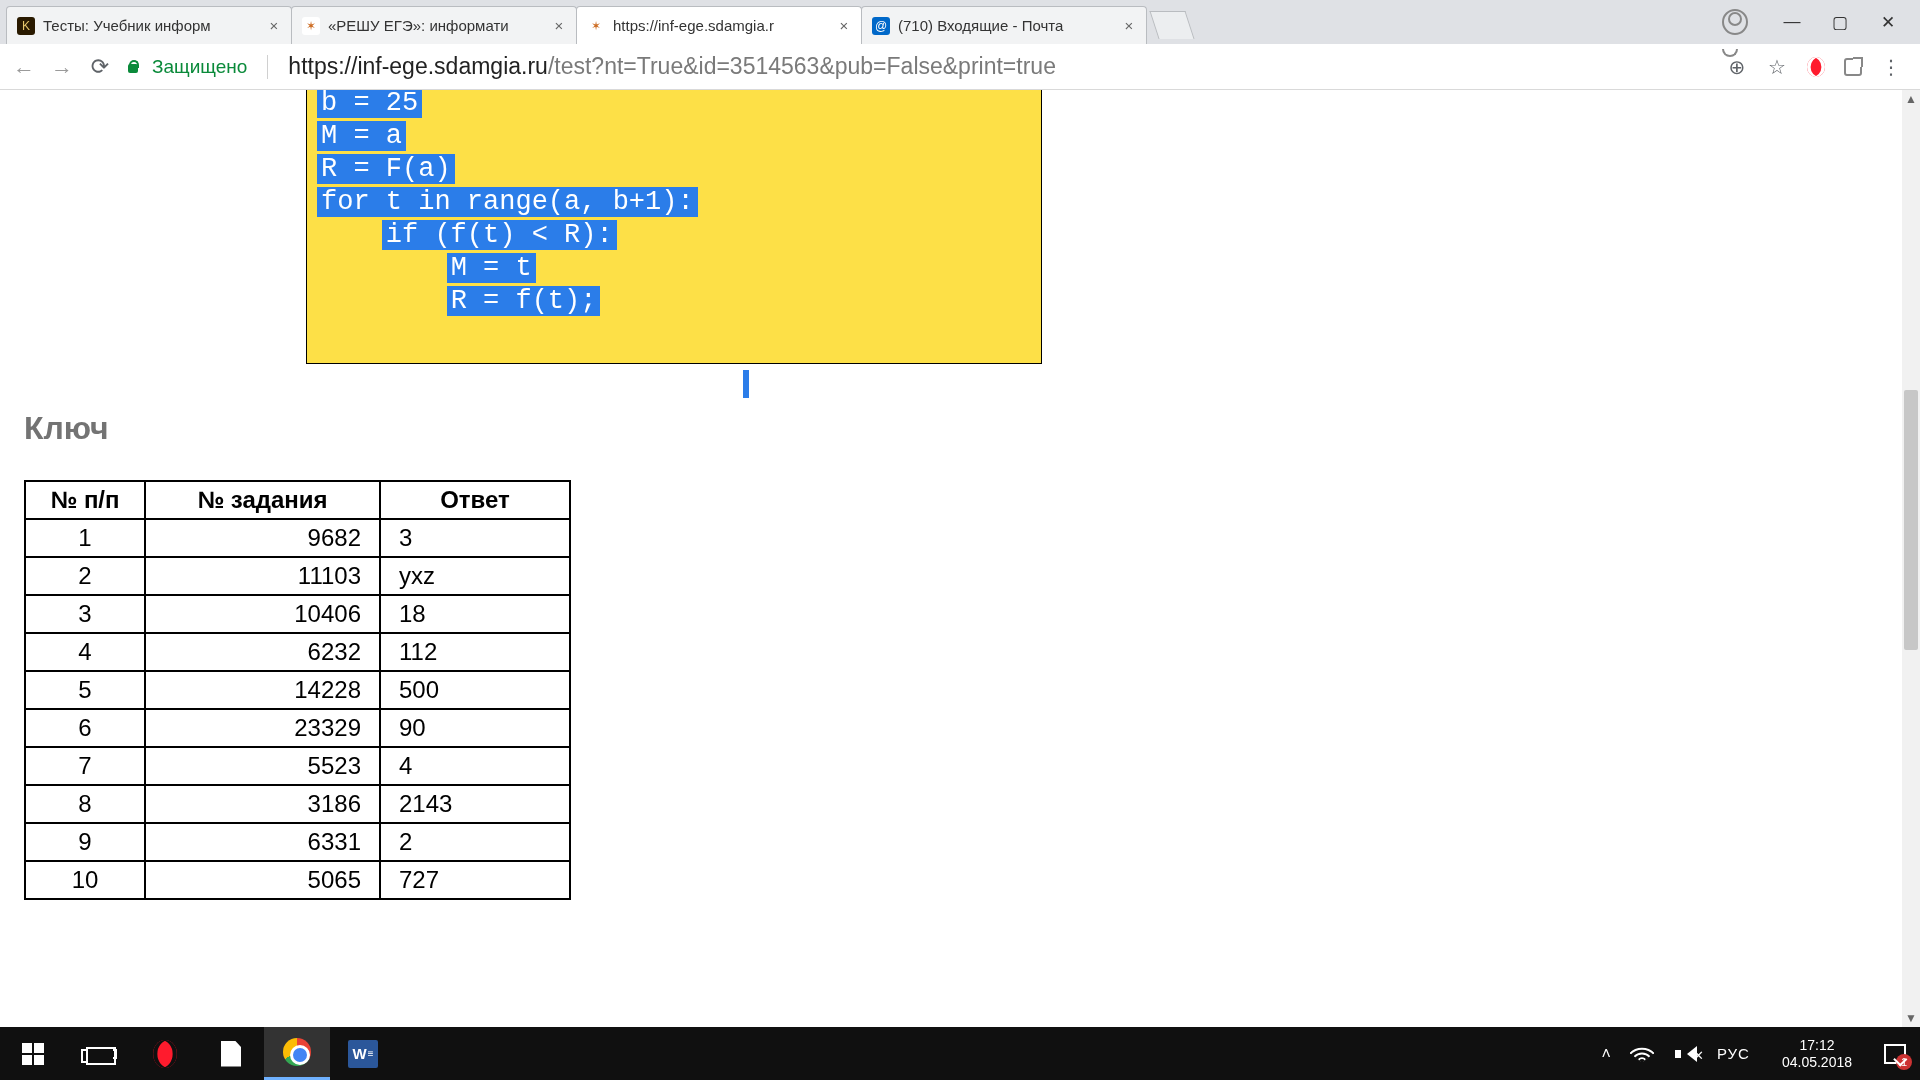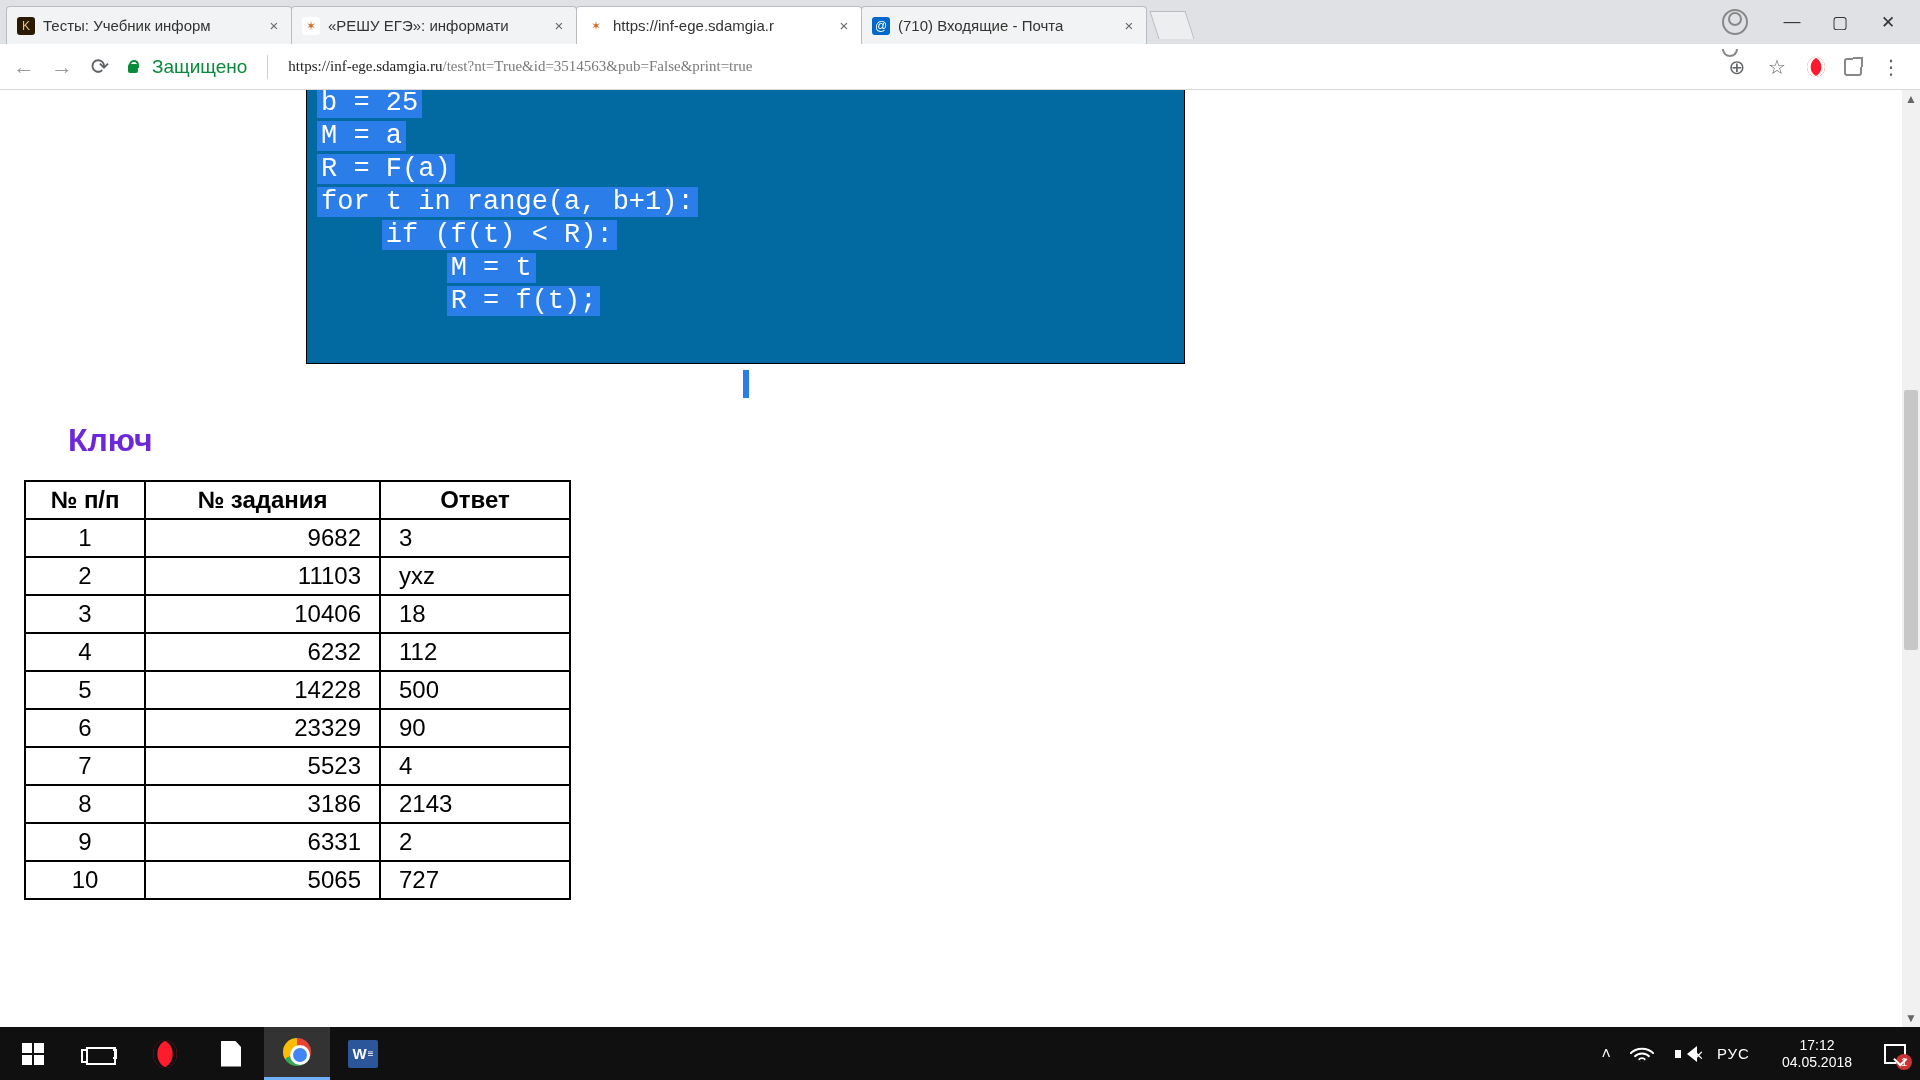--- a/index.html
+++ b/index.html
@@ -27,41 +27,41 @@
   .avatar-body{position:absolute; width:16px;height:8px;border:2px solid #888;border-top:none;border-radius:0 0 10px 10px; margin-top:14px;}
 
   .addr-row { height:46px; background:#fff; border-bottom:1px solid #d9d9d9; display:flex; align-items:center; padding:0 12px; gap:14px; }
   .nav-btn { color:#9a9a9a; font-size:22px; width:24px; text-align:center; }
   .nav-btn.enabled { color:#5f6368; }
   .secure { display:flex; align-items:center; gap:12px; color:#0a8a3a; font-size:19px; }
   .lock-icon{ width:14px;height:14px; display:inline-block; position:relative;}
   .lock-icon::before{content:"";position:absolute;left:2px;top:4px;width:10px;height:9px;background:#0a8a3a;border-radius:2px;}
   .lock-icon::after{content:"";position:absolute;left:3px;top:0;width:6px;height:6px;border:2px solid #0a8a3a;border-bottom:none;border-radius:6px 6px 0 0;}
   .url-sep { width:1px; height:24px; background:#d0d0d0; margin:0 6px;}
-  .url { font-size:15px; color:#222; flex:1; white-space:nowrap; overflow:hidden;font-family:Liberation Serif, serif; }
+  .url { font-size:23px; color:#222; flex:1; white-space:nowrap; overflow:hidden; }
   .url .dim{ color:#7a7a7a; }
   .addr-right { display:flex; align-items:center; gap:18px; padding-right:6px;}
   .addr-right .ic { color:#5f6368; font-size:20px; width:22px; text-align:center;}
   .opera-dot{ width:20px;height:20px;border-radius:50%;background:#ff1b2d; box-shadow: inset 4px 0 0 #fff, inset -4px 0 0 #fff; transform:scaleX(0.9);}
   .square-ic{ width:18px;height:18px;border:2px solid #888;border-radius:3px; position:relative;}
   .square-ic::after{content:"";position:absolute;right:-3px;top:-3px;width:8px;height:8px;border:2px solid #888;border-left:none;border-bottom:none;background:#fff;}
 
   
   .viewport { position:absolute; left:0; top:90px; right:18px; bottom:53px; overflow:hidden; background:#fff;}
 
   .code-box {
-    position:absolute; left:306px; top:0; width:879px; height:274px;
-    border:1px solid #000; border-top:none; background:#0369a1; overflow:hidden;
+    position:absolute; left:306px; top:0; width:736px; height:274px;
+    border:1px solid #000; border-top:none; background:#fde047; overflow:hidden;
   }
   .code-inner { font-family:"Courier New", monospace; font-size:27px; line-height:33px; color:#fff; padding:0 10px; position:relative; top:-3px;}
   .code-inner .hl { background:#2b7de9; padding:0 4px; }
   .code-inner .row{ display:block; white-space:pre; }
   .caret-mark{ position:absolute; left:743px; top:280px; width:6px; height:28px; background:#2b7de9; }
 
-  .key-head { position:absolute; left:24px; top:332px; font-size:32px; font-weight:700; color:#6d28d9;margin-left:44px; }
+  .key-head { position:absolute; left:24px; top:320px; font-size:32px; font-weight:700; color:#737373; }
 
   .ans-table { position:absolute; left:24px; top:390px; border-collapse:collapse; }
   .ans-table th, .ans-table td { border:2.5px solid #000; font-size:24px; padding:4px 18px; }
   .ans-table th { font-weight:700; text-align:center; }
   .ans-table th.c1{ width:120px;}
   .ans-table th.c2{ width:235px;}
   .ans-table th.c3{ width:190px;margin-left:41px;}
   .ans-table td.c1{ text-align:center;}
   .ans-table td.c2{ text-align:right;}
   .ans-table td.c3{ text-align:left;}

